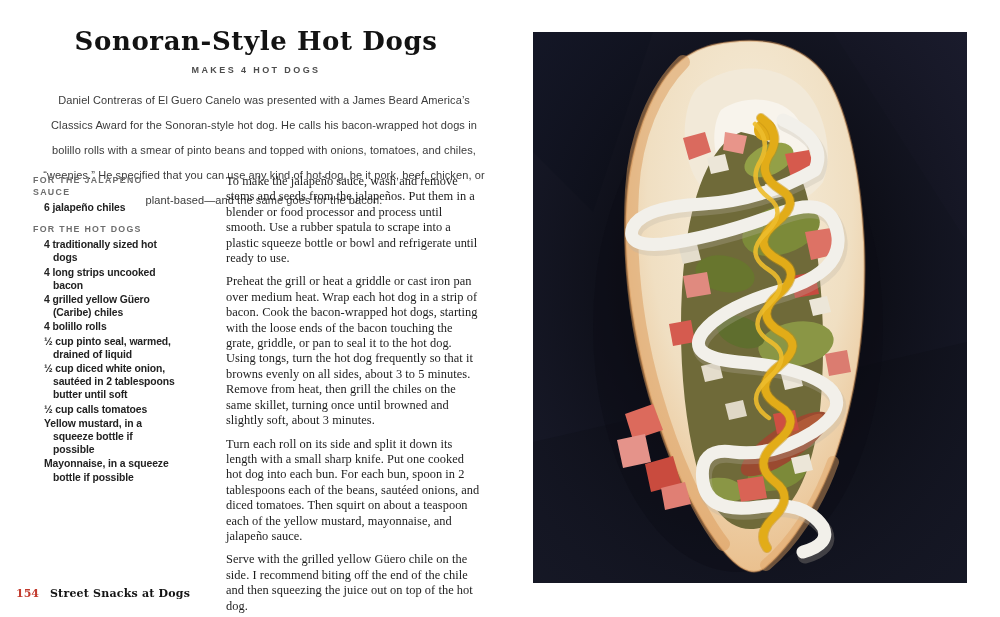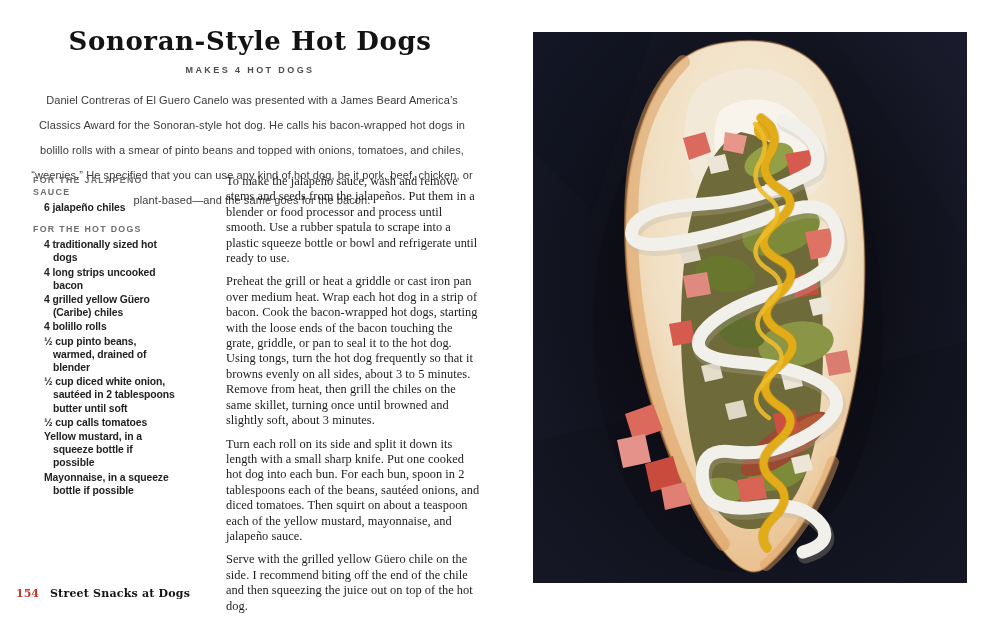--- a/index.html
+++ b/index.html
@@ -3,21 +3,21 @@
 <meta charset="utf-8">
 <style>
   * { margin:0; padding:0; box-sizing:border-box; }
   html,body { width:1000px; height:617px; background:#ffffff; overflow:hidden;
               font-family:"Liberation Sans", sans-serif; }
   .spread { position:relative; width:1000px; height:617px; background:#ffffff; }
 
   
   .left-page { position:absolute; left:0; top:0; width:500px; height:617px; }
 
-  .recipe-header { margin-top:27px; text-align:center; padding:0 28px; }
+  .recipe-header { margin-top:27px; text-align:center; padding:0 28px;margin-left:12px; }
   .recipe-title {
     font-family:"DejaVu Serif", serif; font-weight:700; font-size:26px;
     letter-spacing:.6px; color:#131313; line-height:1.1;
   }
   .recipe-yield {
     margin-top:9px; font-size:9px; font-weight:700; letter-spacing:2.4px;
     color:#4d4d4d;
   }
   .recipe-intro {
     margin:13px auto 0; width:448px; font-size:11px; line-height:25px;
@@ -77,21 +77,21 @@
         <div class="ing-section">
           <div class="ing-header">FOR THE JALAPEÑO SAUCE</div>
           <div class="ing-item">6 jalapeño chiles</div>
         </div>
         <div class="ing-section">
           <div class="ing-header">FOR THE HOT DOGS</div>
           <div class="ing-item">4 traditionally sized hot dogs</div>
           <div class="ing-item">4 long strips uncooked bacon</div>
           <div class="ing-item">4 grilled yellow Güero (Caribe) chiles</div>
           <div class="ing-item">4 bolillo rolls</div>
-          <div class="ing-item">½ cup pinto beans, warmed, drained of blender</div>
+          <div class="ing-item">½ cup pinto seal, warmed, drained of liquid</div>
           <div class="ing-item">½ cup diced white onion, sautéed in 2 tablespoons butter until soft</div>
           <div class="ing-item">½ cup calls tomatoes</div>
           <div class="ing-item">Yellow mustard, in a squeeze bottle if possible</div>
           <div class="ing-item">Mayonnaise, in a squeeze bottle if possible</div>
         </div>
       </div>
 
       <div class="method-col">
         <p class="method-para">To make the jalapeño sauce, wash and remove stems and seeds from the jalapeños. Put them in a blender or food processor and process until smooth. Use a rubber spatula to scrape into a plastic squeeze bottle or bowl and refrigerate until ready to use.</p>
         <p class="method-para">Preheat the grill or heat a griddle or cast iron pan over medium heat. Wrap each hot dog in a strip of bacon. Cook the bacon-wrapped hot dogs, starting with the loose ends of the bacon touching the grate, griddle, or pan to seal it to the hot dog. Using tongs, turn the hot dog frequently so that it browns evenly on all sides, about 3 to 5 minutes. Remove from heat, then grill the chiles on the same skillet, turning once until browned and slightly soft, about 3 minutes.</p>

